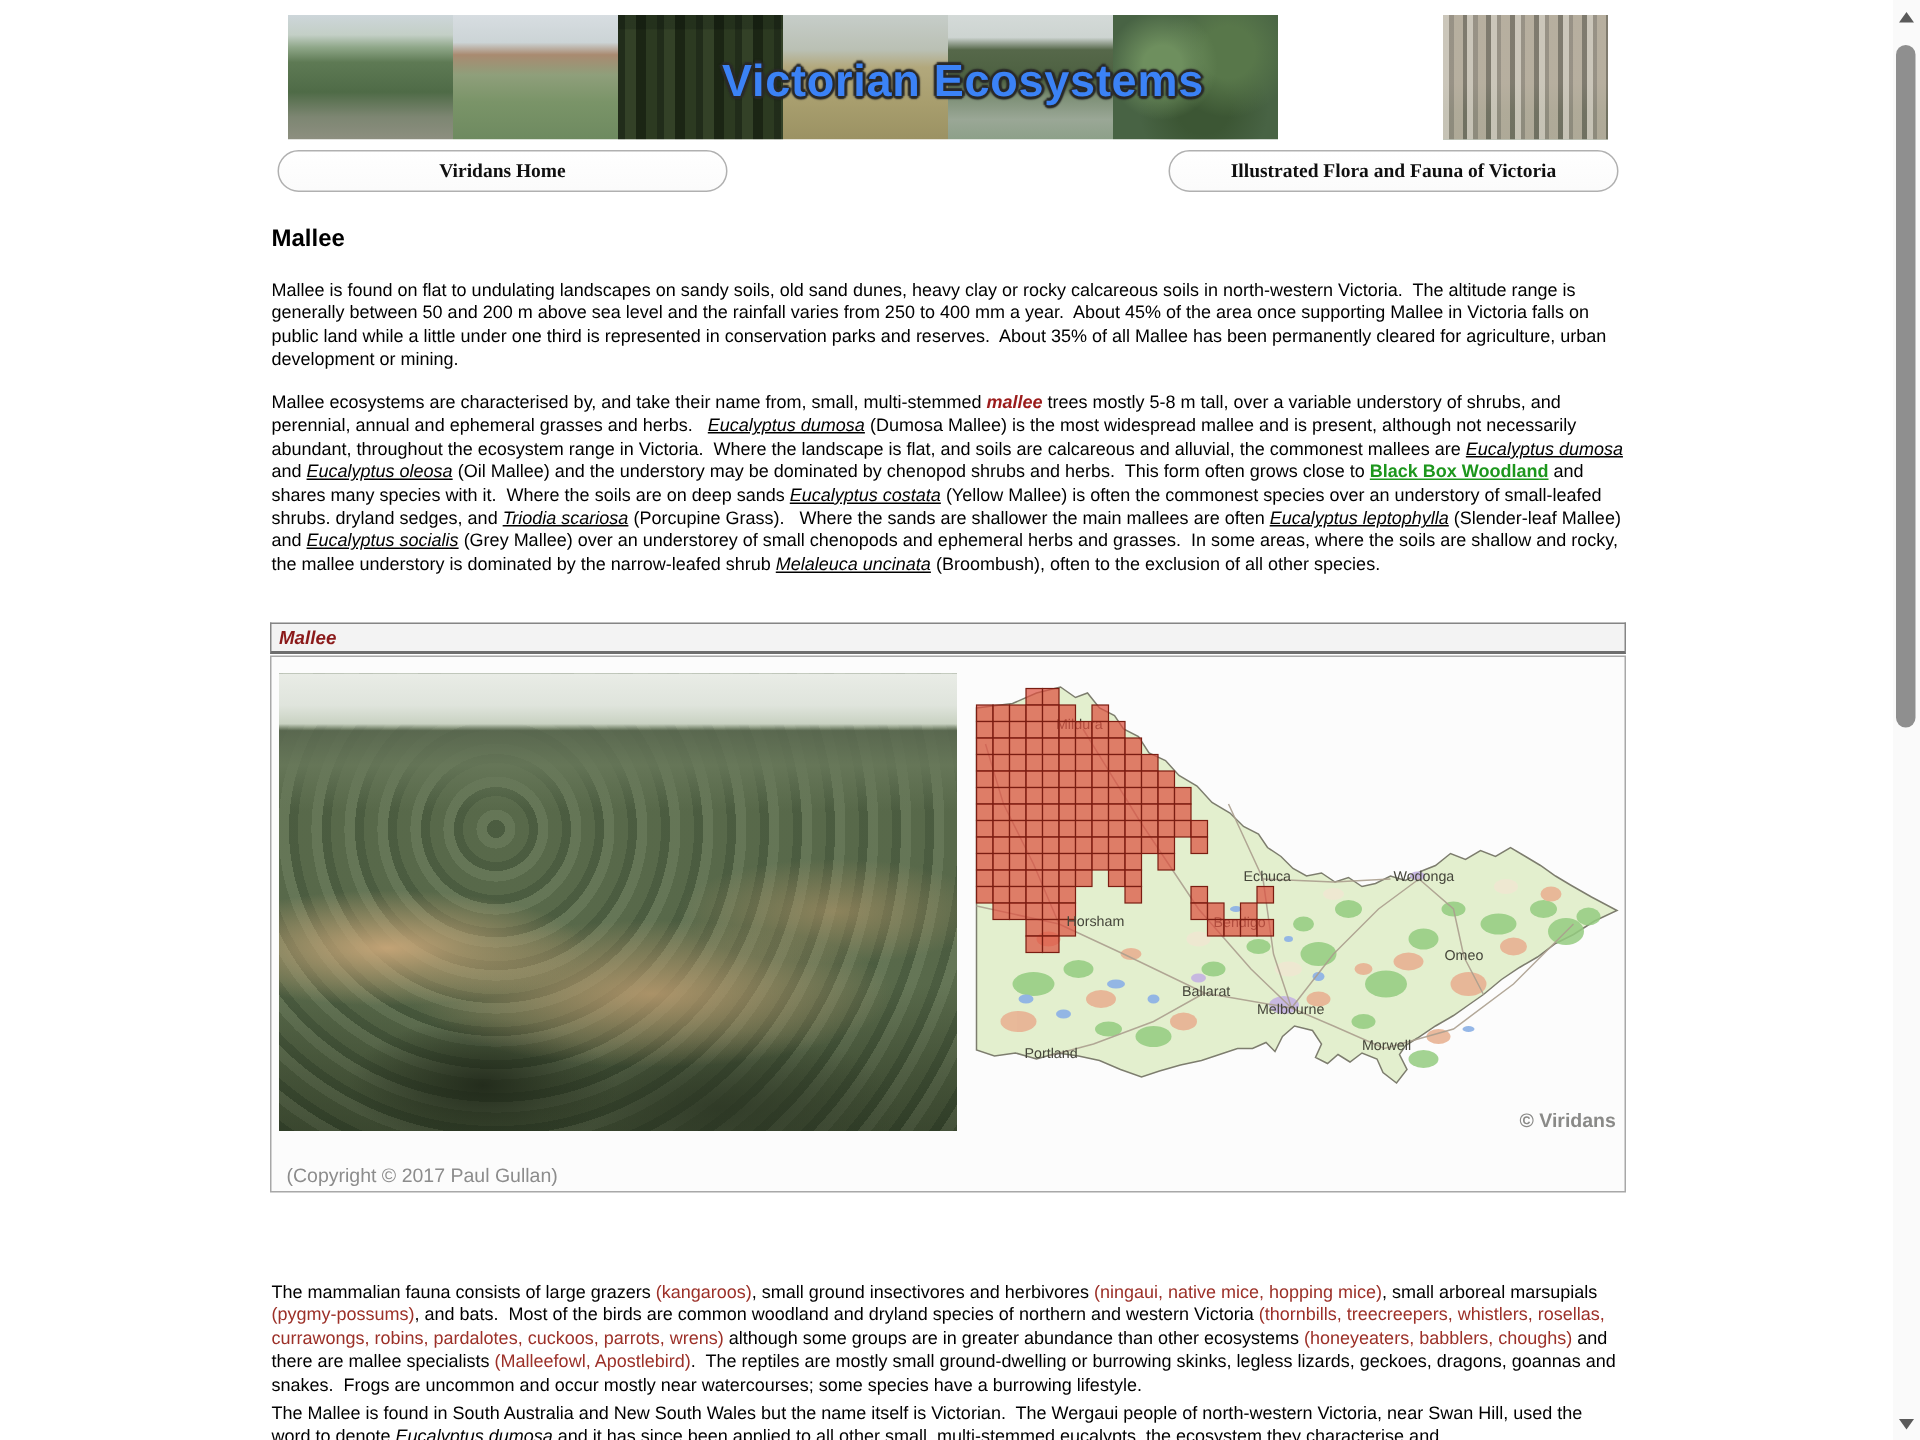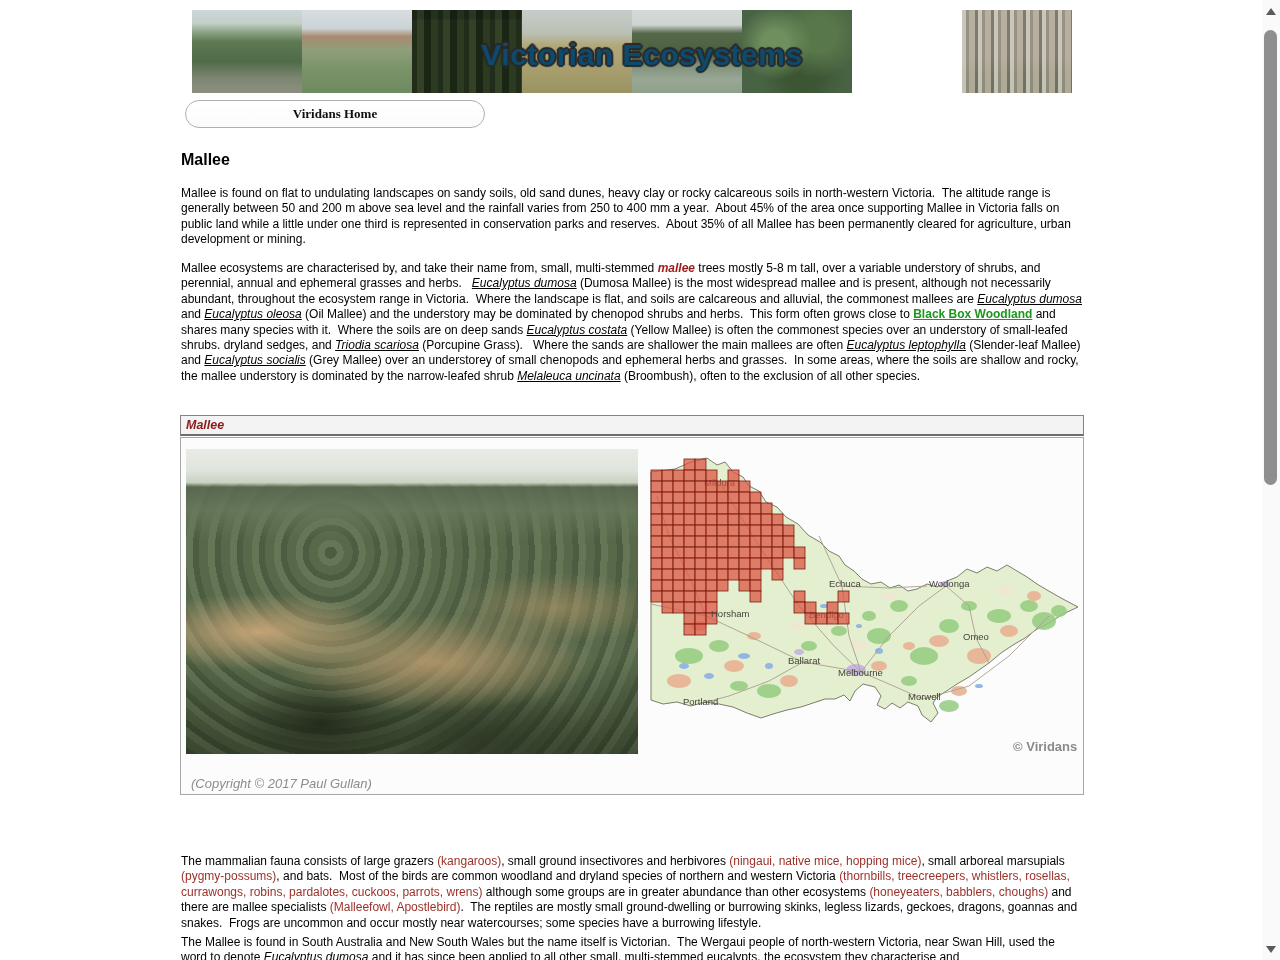--- a/index.html
+++ b/index.html
@@ -11,21 +11,21 @@
   .tile{width:110px;height:83px;flex:0 0 auto;}
   .t1{background:linear-gradient(#cdd6da 0%,#c3cfc6 16%,#8fa789 26%,#5e7a54 38%,#4f6b47 62%,#7d8672 82%,#8d8f80 100%);}
   .t2{background:linear-gradient(#d7dde1 0%,#ccd4d6 22%,#a98a70 32%,#8f9f7b 48%,#7a9468 70%,#6e8a60 100%);}
   .t3{background:repeating-linear-gradient(90deg,#44523c 0 5px,#69785a 5px 12px,#37452f 12px 19px,#5b6b4d 19px 26px),linear-gradient(#cfd6d8 0 11%,rgba(0,0,0,0) 12%);background-blend-mode:multiply;background-color:#7c8a6e;}
   .t4{background:linear-gradient(#c6cdc9 0%,#bac0b4 28%,#b2a87c 42%,#a89e6e 70%,#9b9263 100%);}
   .t5{background:linear-gradient(#d4dad8 0%,#cdd4d1 18%,#56684a 28%,#4c6040 52%,#7e9077 66%,#9aa796 84%,#8da089 100%);}
   .t6{background:radial-gradient(circle at 30% 40%,#6e8f5e 0 14%,rgba(0,0,0,0) 40%),radial-gradient(circle at 70% 30%,#58774a 0 18%,rgba(0,0,0,0) 45%),radial-gradient(circle at 55% 75%,#3c5634 0 20%,rgba(0,0,0,0) 50%),#486344;}
   .t7{background:linear-gradient(#d8dcd8 0%,#ccd2cc 30%,#8e9c80 45%,#74845f 70%,#6475522 100%),#6b7c5c;}
   .t8{background:repeating-linear-gradient(90deg,rgba(205,200,188,.95) 0 4px,rgba(150,144,132,.9) 4px 7px,rgba(184,176,160,.92) 7px 13px,rgba(120,116,104,.85) 13px 16px),linear-gradient(rgba(0,0,0,0) 55%,rgba(72,102,62,.95) 78%,rgba(58,88,52,.98) 100%);background-color:#a8a294;}
   .banner-title{position:absolute;left:20px;right:0;top:28px;text-align:center;
-    font-size:30px;font-weight:bold;color:#0c4a6e;letter-spacing:.5px;
+    font-size:30px;font-weight:bold;color:#3b82f6;letter-spacing:.5px;
     text-shadow:-2px 0 1px #2a2a2a,2px 0 1px #2a2a2a,0 -2px 1px #2a2a2a,0 2px 1px #2a2a2a,
                 -1px -1px 1px #2a2a2a,1px 1px 1px #2a2a2a,1px -1px 1px #2a2a2a,-1px 1px 1px #2a2a2a;}
 
   
   .nav-btn{position:absolute;top:100px;width:300px;height:28px;box-sizing:border-box;
     border:1px solid #b0b0b0;border-radius:14px;background:linear-gradient(#ffffff,#fbfbfb);
     font-family:Liberation Serif, serif;font-size:13px;font-weight:bold;color:#101010;
     display:flex;align-items:center;justify-content:center;cursor:pointer;}
   #btn-home{left:185px;}
   #btn-flora{left:779px;}
@@ -50,21 +50,21 @@
     background-image:
       linear-gradient(#e9ece6 0%,#dfe4dc 7%,#c9d2c2 11%,rgba(0,0,0,0) 12.5%),
       linear-gradient(rgba(0,0,0,0) 11.5%,rgba(90,104,80,.9) 12.5%,rgba(104,120,90,.85) 20%,rgba(0,0,0,0) 30%),
       radial-gradient(ellipse 190px 55px at 16% 60%,rgba(200,166,120,.95),rgba(200,166,120,0) 70%),
       radial-gradient(ellipse 230px 70px at 55% 70%,rgba(192,157,112,.8),rgba(192,157,112,0) 70%),
       radial-gradient(ellipse 150px 50px at 82% 52%,rgba(184,152,106,.55),rgba(0,0,0,0) 70%),
       radial-gradient(ellipse 120px 60px at 30% 90%,rgba(30,38,24,.85),rgba(0,0,0,0) 75%),
       radial-gradient(ellipse 160px 70px at 65% 95%,rgba(44,54,36,.8),rgba(0,0,0,0) 75%),
       repeating-radial-gradient(circle at 32% 34%,rgba(58,76,48,.5) 0 6px,rgba(112,130,94,.42) 6px 13px,rgba(82,100,66,.46) 13px 22px),
       linear-gradient(rgba(0,0,0,0) 68%,rgba(40,48,32,.7) 88%,rgba(28,35,22,.85) 100%);}
-  .caption{position:absolute;left:10px;top:338px;font-size:13px;font-style:italic;color:#8c8c8c;text-align:right;}
+  .caption{position:absolute;left:10px;top:338px;font-size:13px;color:#8c8c8c;text-align:right;}
   .mapbox{position:absolute;left:468px;top:18px;width:432px;height:305px;}
   .city{font-size:9.5px;fill:#45453a;}
   .map-credit{font-size:13px;font-weight:bold;fill:#8a8a88;}
 
   
   .scrollbar{position:absolute;left:1262px;top:0;width:18px;height:960px;background:#fafafa;}
   .sb-thumb{position:absolute;left:2px;top:30px;width:13px;height:455px;background:#8f8f8f;border-radius:7px;cursor:pointer;}
   .sb-arrow{position:absolute;left:4px;width:0;height:0;border-left:5px solid transparent;border-right:5px solid transparent;cursor:pointer;}
   .sb-up{top:8px;border-bottom:7px solid #5a5a5a;}
   .sb-down{top:946px;border-top:7px solid #5a5a5a;}
@@ -80,20 +80,21 @@
     <div class="tile t3"></div>
     <div class="tile t4"></div>
     <div class="tile t5"></div>
     <div class="tile t6"></div>
     <div class="tile t7"></div>
     <div class="tile t8"></div>
     <div class="banner-title">Victorian Ecosystems</div>
   </div>
 
   <div class="nav-btn" id="btn-home">Viridans Home</div>
+  <div class="nav-btn" id="btn-flora">Illustrated Flora and Fauna of Victoria</div>
 
   <div class="heading">Mallee</div>
   <div class="para" id="p1"><span class="seg-plain">Mallee is found on flat to undulating landscapes on sandy soils, old sand dunes, heavy clay or rocky calcareous soils in north-western Victoria.  The altitude range is generally between 50 and 200 m above sea level and the rainfall varies from 250 to 400 mm a year.  About 45% of the area once supporting Mallee in Victoria falls on public land while a little under one third is represented in conservation parks and reserves.  About 35% of all Mallee has been permanently cleared for agriculture, urban development or mining.</span></div>
   <div class="para" id="p2"><span class="seg-plain">Mallee ecosystems are characterised by, and take their name from, small, multi-stemmed </span><span class="seg-mallee">mallee</span><span class="seg-plain"> trees mostly 5-8 m tall, over a variable understory of shrubs, and perennial, annual and ephemeral grasses and herbs.   </span><span class="seg-italic">Eucalyptus dumosa</span><span class="seg-plain"> (Dumosa Mallee) is the most widespread mallee and is present, although not necessarily abundant, throughout the ecosystem range in Victoria.  Where the landscape is flat, and soils are calcareous and alluvial, the commonest mallees are </span><span class="seg-italic">Eucalyptus dumosa</span><span class="seg-plain"> and </span><span class="seg-italic">Eucalyptus oleosa</span><span class="seg-plain"> (Oil Mallee) and the understory may be dominated by chenopod shrubs and herbs.  This form often grows close to </span><span class="seg-link">Black Box Woodland</span><span class="seg-plain"> and shares many species with it.  Where the soils are on deep sands </span><span class="seg-italic">Eucalyptus costata</span><span class="seg-plain"> (Yellow Mallee) is often the commonest species over an understory of small-leafed shrubs. dryland sedges, and </span><span class="seg-italic">Triodia scariosa</span><span class="seg-plain"> (Porcupine Grass).   Where the sands are shallower the main mallees are often </span><span class="seg-italic">Eucalyptus leptophylla</span><span class="seg-plain"> (Slender-leaf Mallee) and </span><span class="seg-italic">Eucalyptus socialis</span><span class="seg-plain"> (Grey Mallee) over an understorey of small chenopods and ephemeral herbs and grasses.  In some areas, where the soils are shallow and rocky, the mallee understory is dominated by the narrow-leafed shrub </span><span class="seg-italic">Melaleuca uncinata</span><span class="seg-plain"> (Broombush), often to the exclusion of all other species.</span></div>
 
   <div class="fig-panel">
     <div class="fig-titlebar">
       <span class="fig-title">Mallee</span>
     </div>
     <div class="fig-body">

